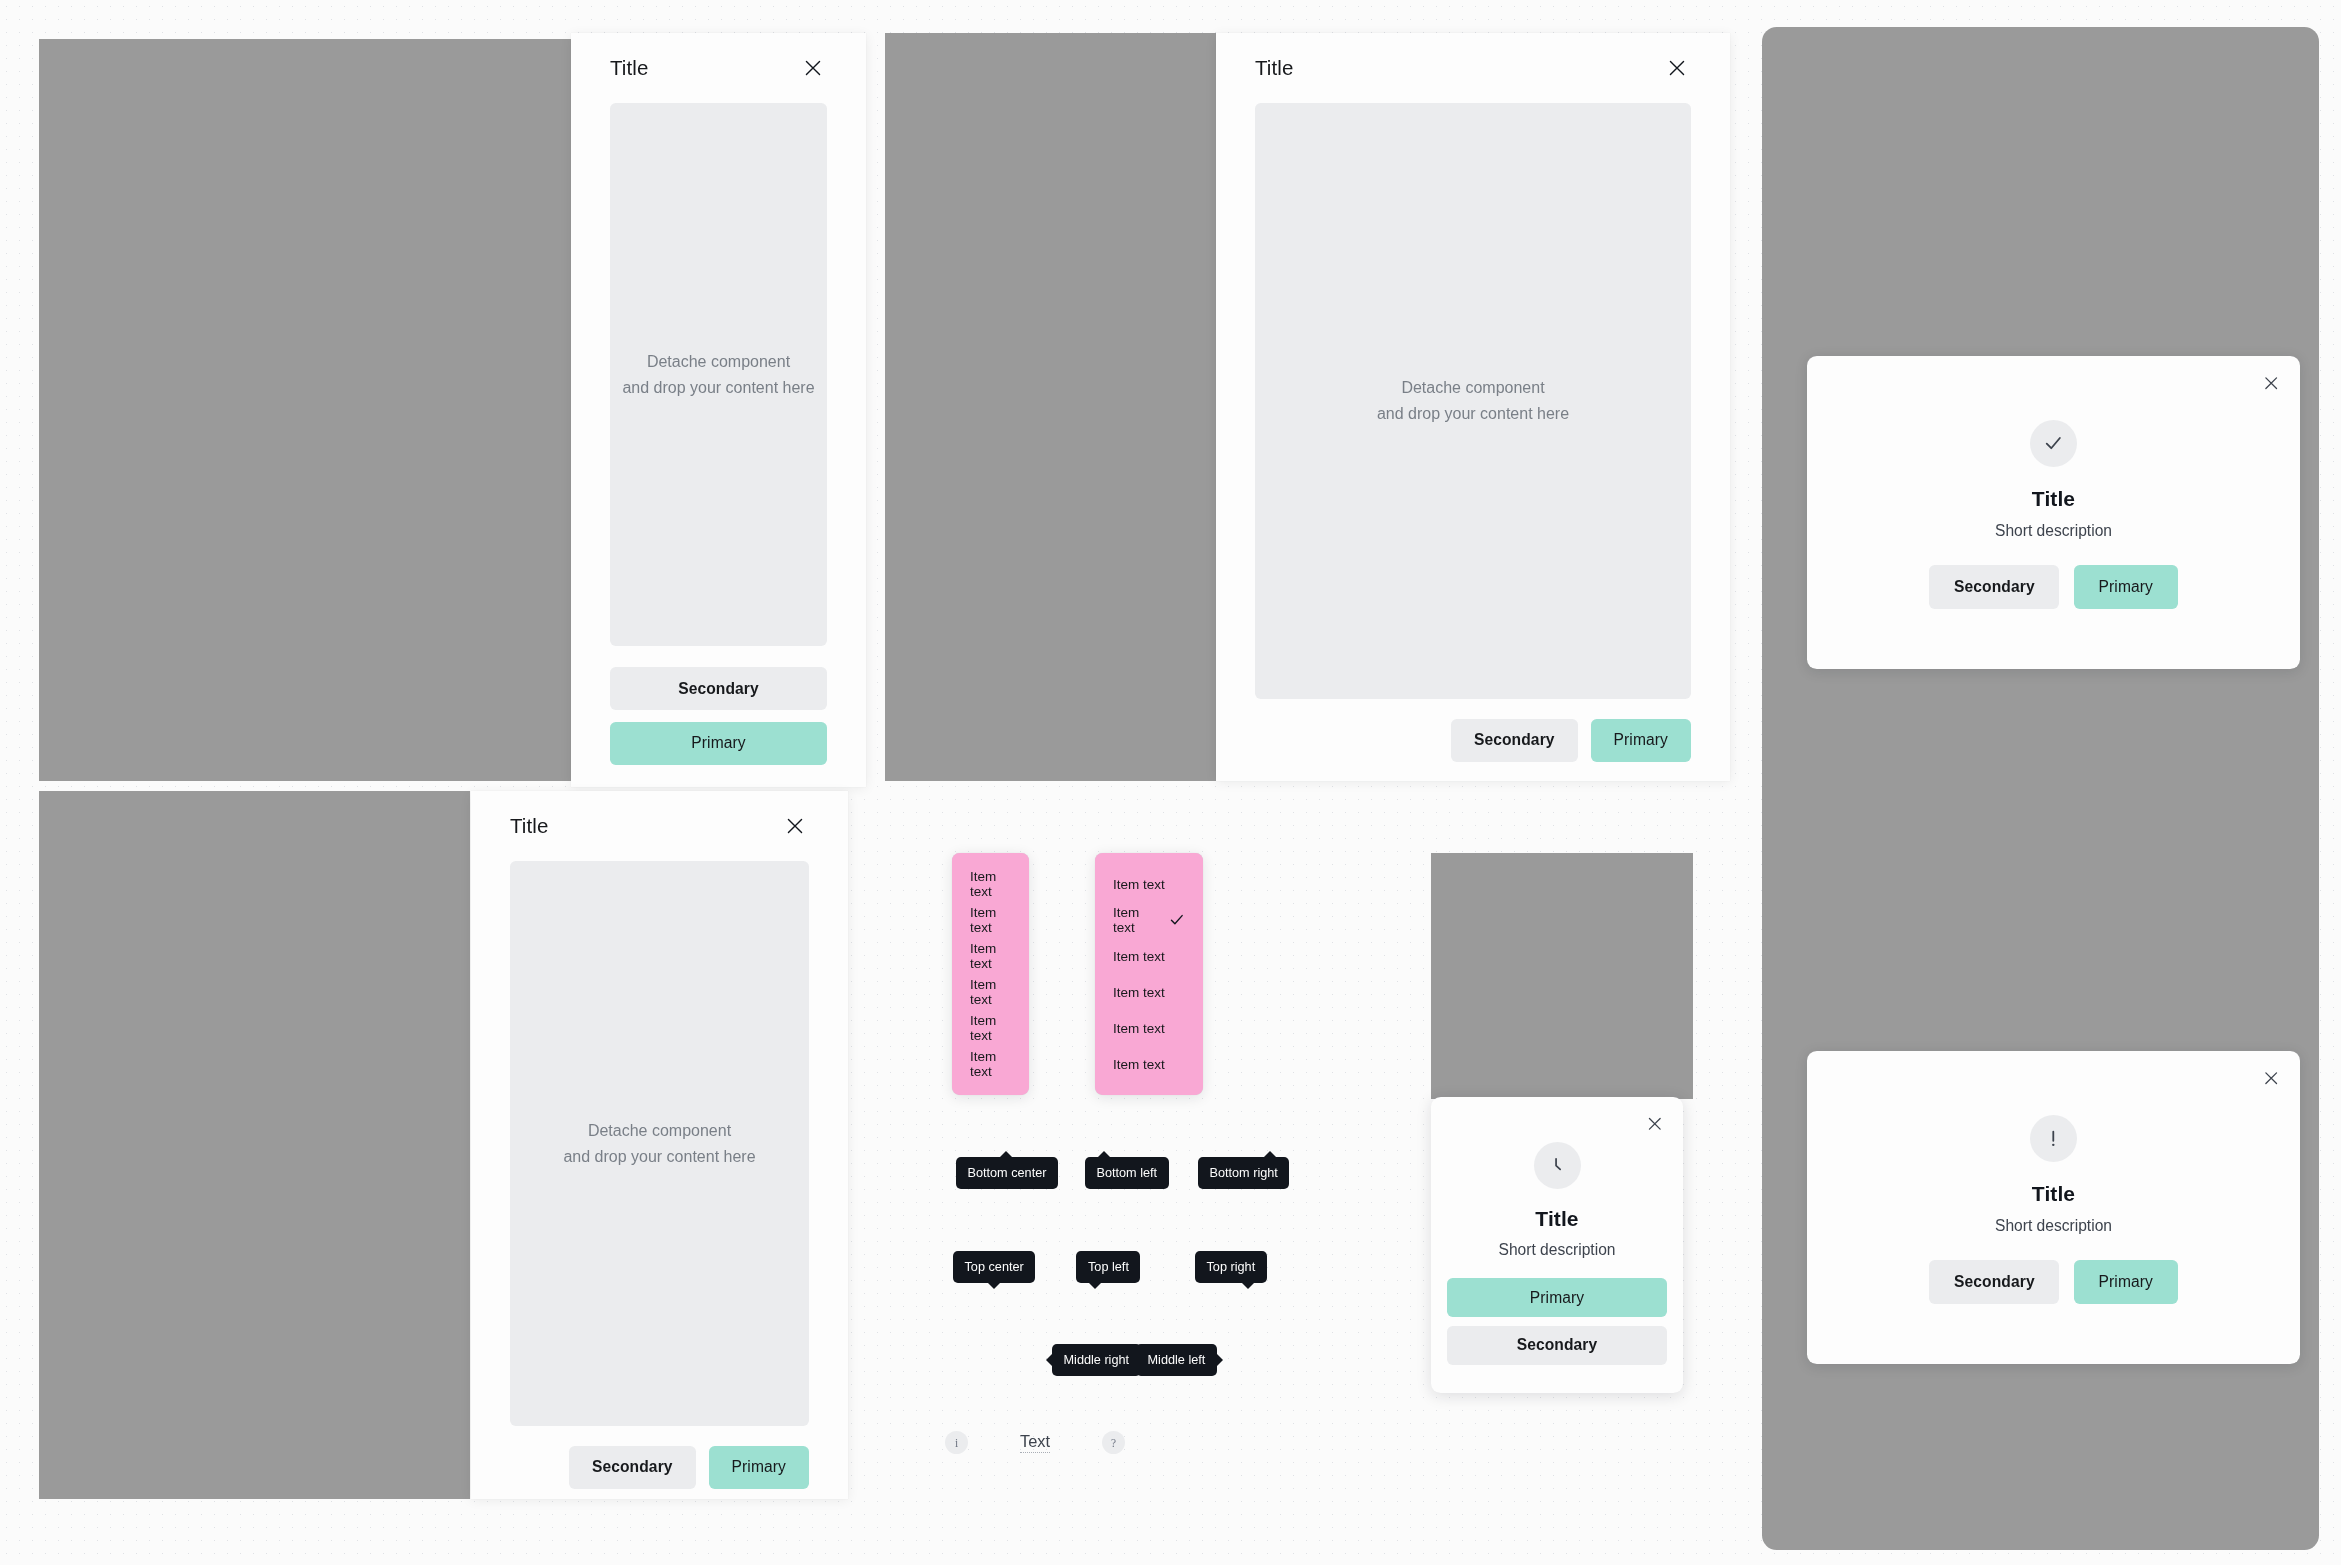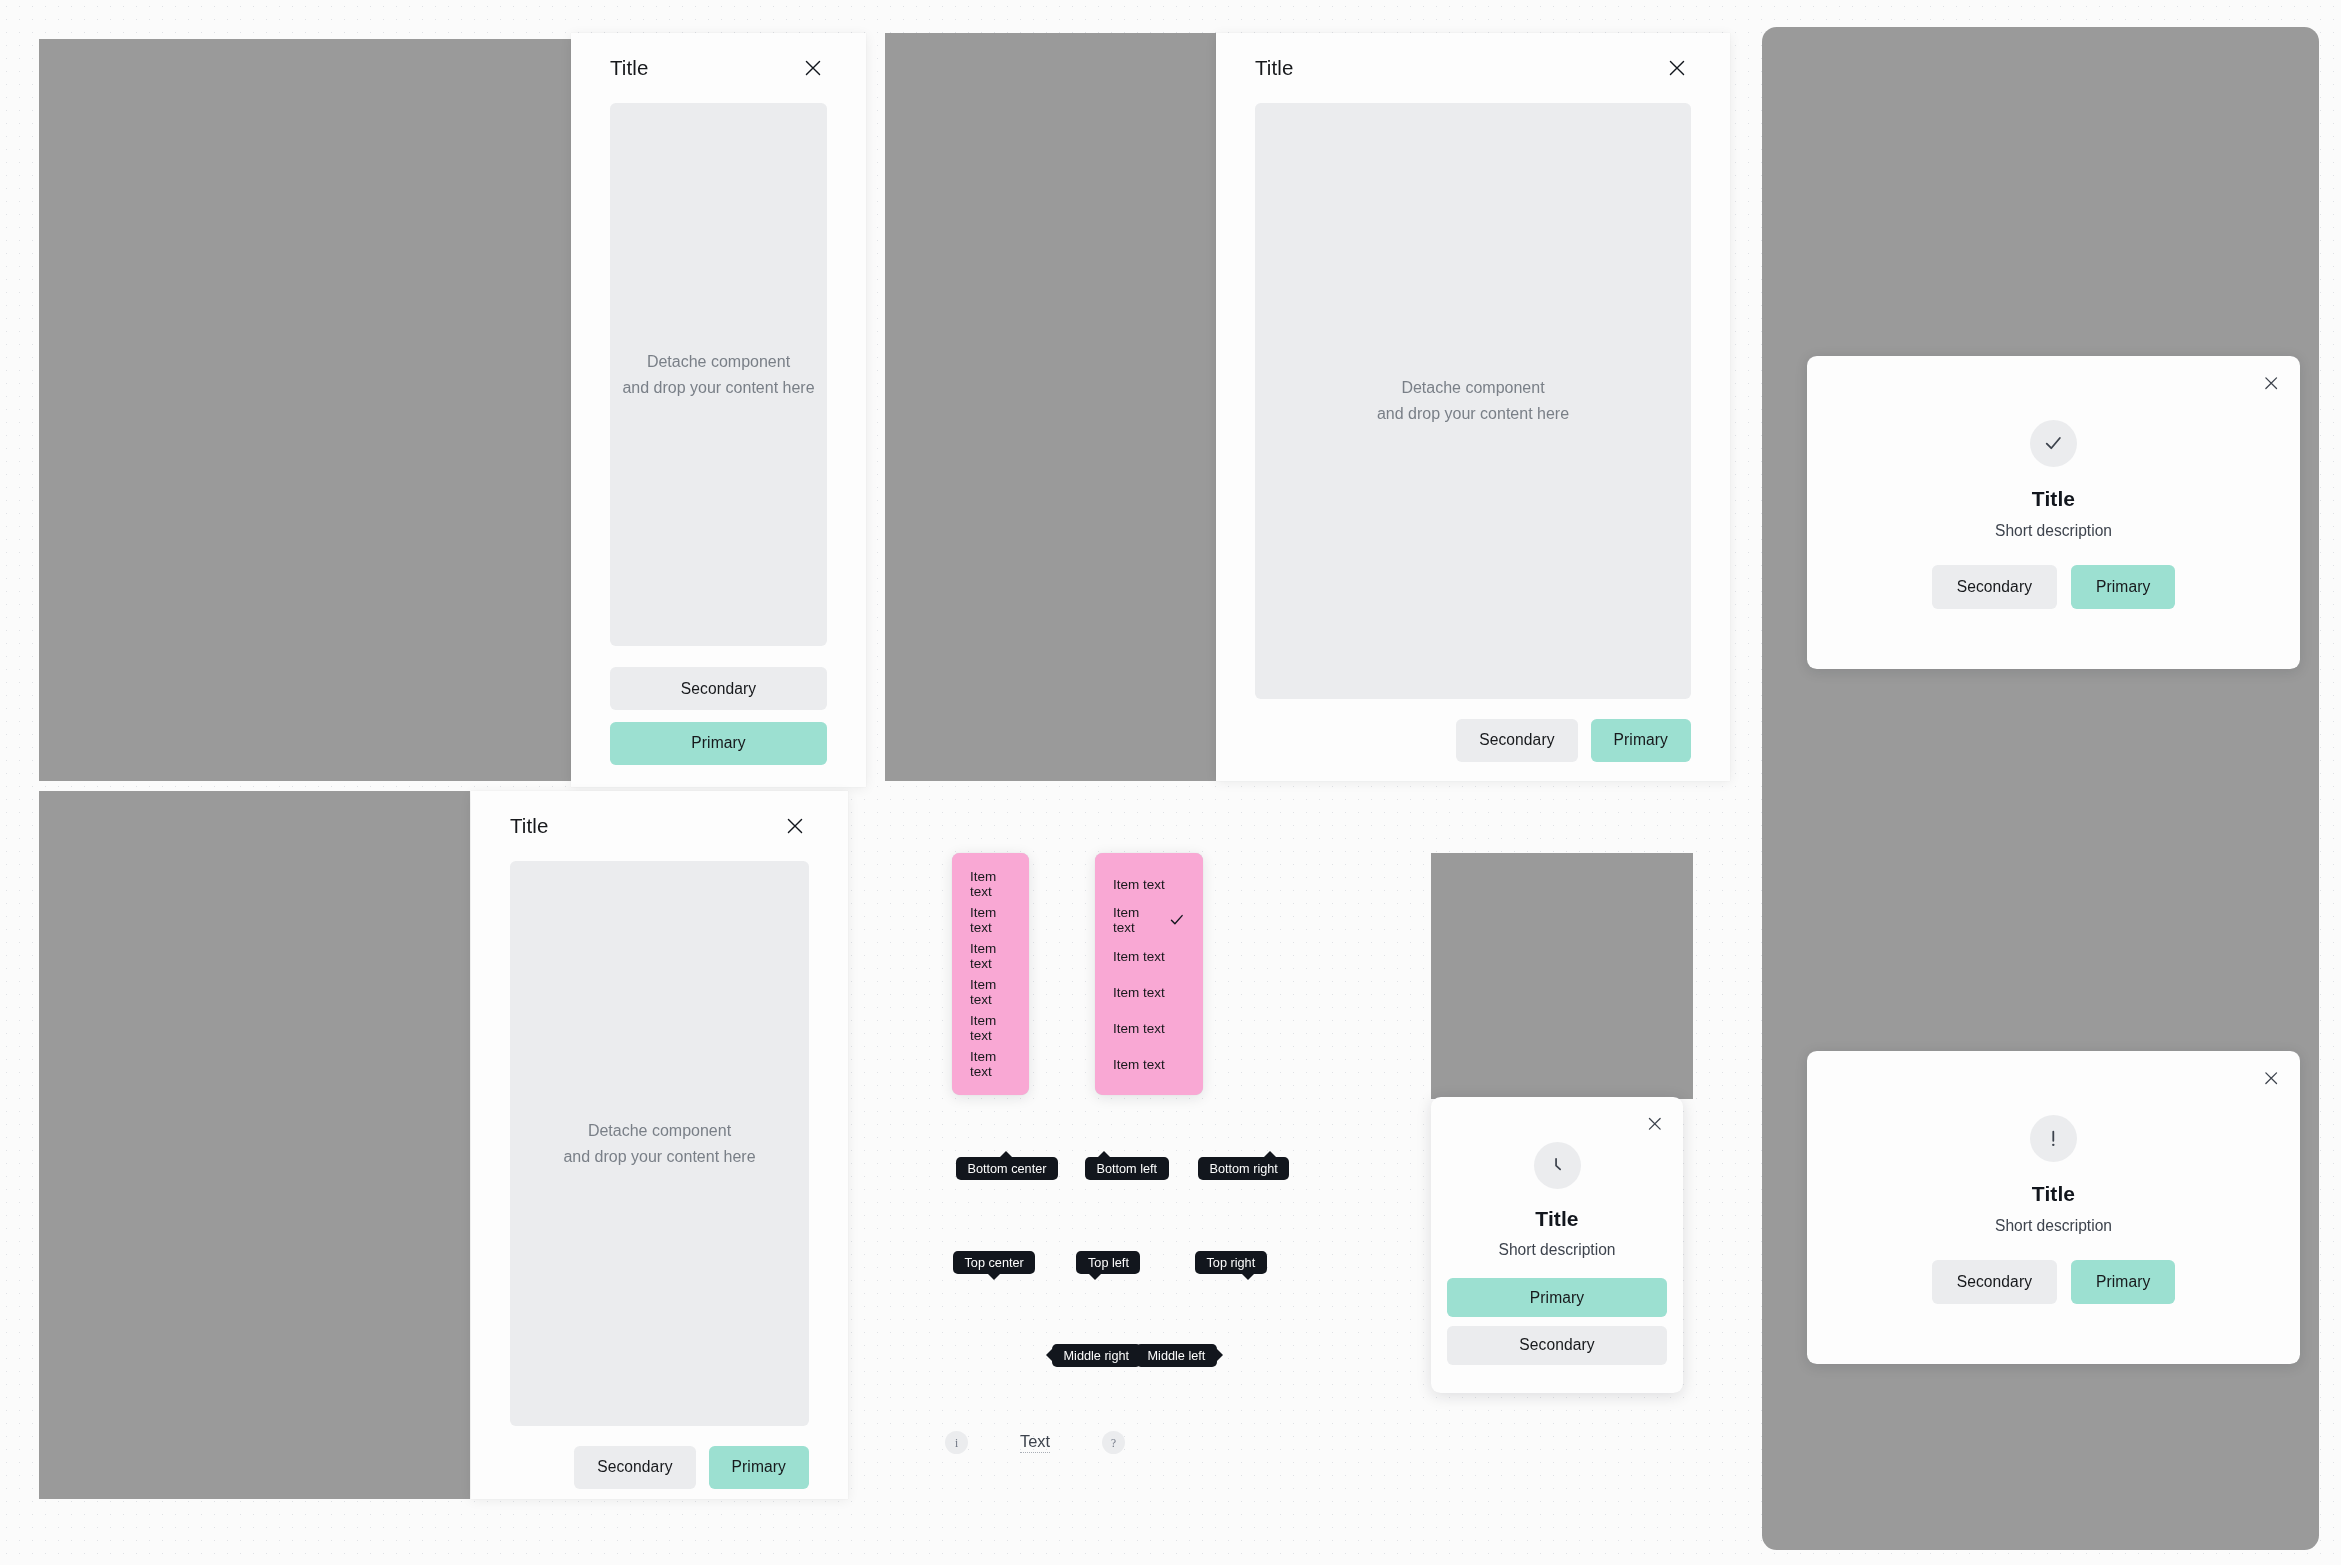--- a/index.html
+++ b/index.html
@@ -83,21 +83,21 @@
     font-family: "Liberation Sans", sans-serif;
     font-size: 15.6px;
     color: #17191c;
     cursor: pointer;
     display: flex;
     align-items: center;
     justify-content: center;
     white-space: nowrap;
     letter-spacing: 0.1px;
   }
-  .btn-secondary { background: #ebecee; }
+  .btn-secondary { background: #ebecee; font-weight: bold; }
   .btn-primary   { background: #9ce0d1; }
 
   .btn-block { width: 100%; height: 43px; }
   .btn-auto  { height: 43px; padding: 0 23px; }
   .btn-card  { height: 44px; padding: 0 24.6px; font-size: 15.6px; }
 
   
   .menu {
     background: #f9a8d4;
     border-radius: 7.4px;
@@ -116,21 +116,21 @@
   }
   .menu-item .check { margin-left: 18px; display: flex; }
 
   
   .tip {
     position: absolute;
     background: #12161d;
     border-radius: 4.9px;
     color: #fdfdfd;
     font-size: 12.7px;
-    height: 23px;
+    height: 32px;
     display: flex;
     align-items: center;
     padding: 0 11.5px;
     white-space: nowrap;
   }
   .tip::after {
     content: "";
     position: absolute;
     width: 0; height: 0;
   }

